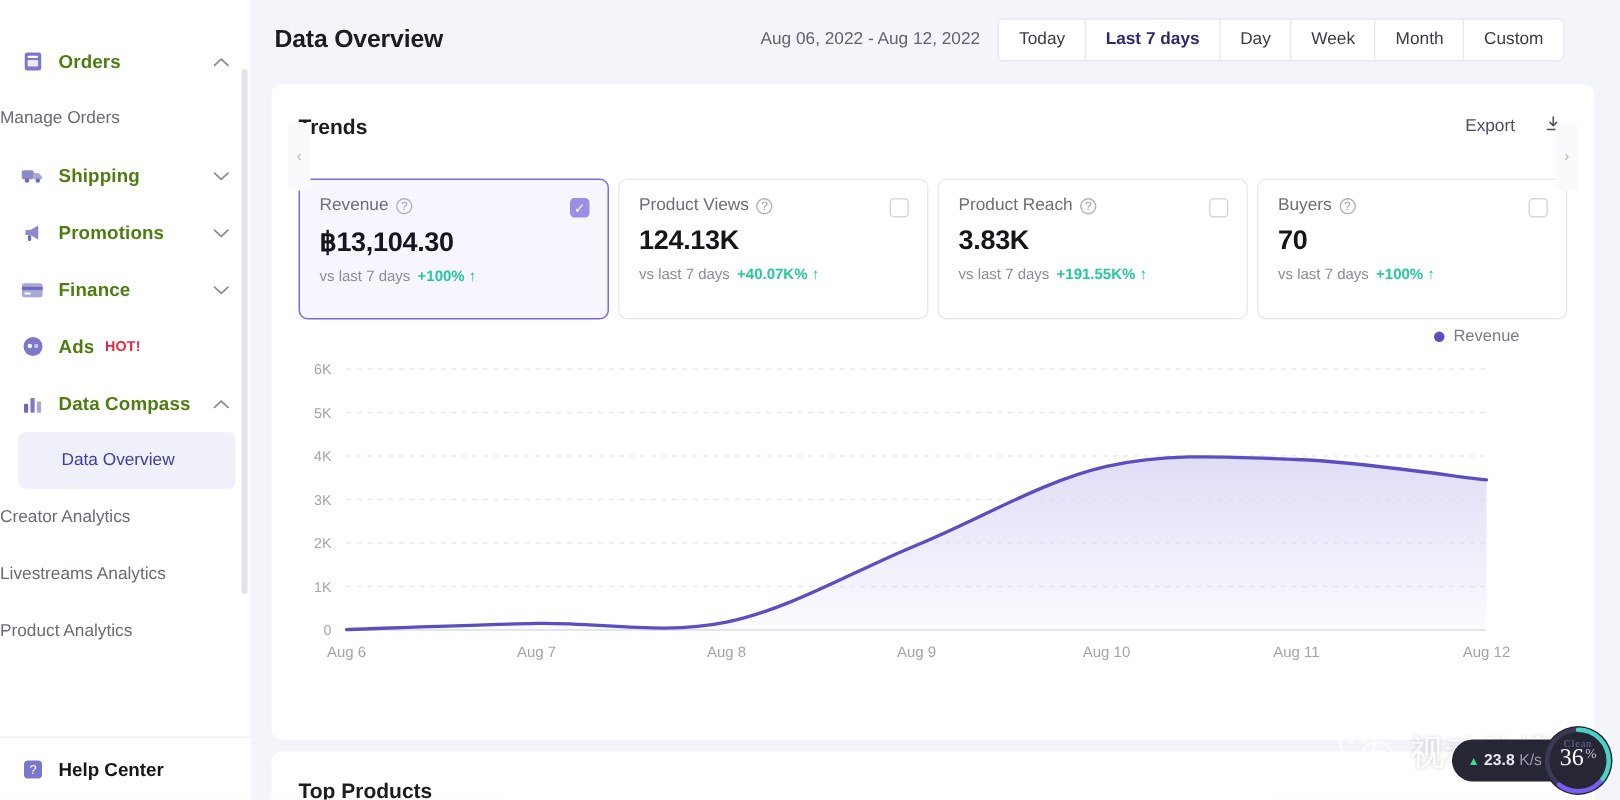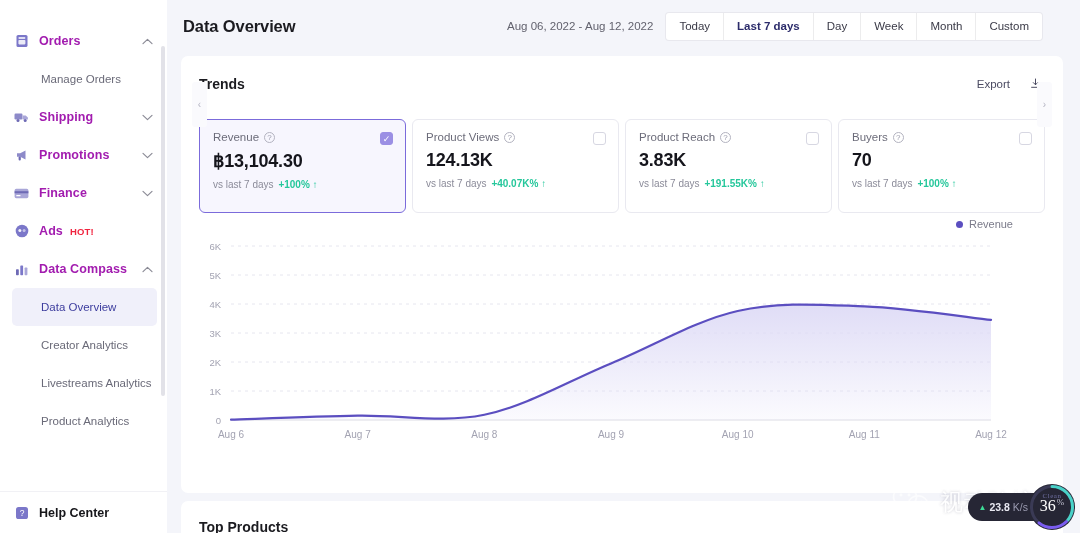--- a/index.html
+++ b/index.html
@@ -32,39 +32,38 @@
     cursor: pointer;
     position: relative;
   }
   .nav-top .icon {
     width: 15px; height: 15px;
     margin-right: 10px;
     flex: 0 0 15px;
     display: flex; align-items: center; justify-content: center;
   }
   .nav-top .label {
-    font-size: 12.5px; font-weight: 700; color: #a21caf;
+    font-size: 12.5px; font-weight: 700; color: #4d7c0f;
     letter-spacing: .1px;
     white-space: nowrap;
   }
   .nav-top .chev {
     margin-left: auto;
     width: 12px; height: 12px;
     color: #8b8b96;
     display: flex; align-items: center; justify-content: center;
   }
   .hot-badge {
     margin-left: 7px;
     font-size: 9.5px; font-weight: 700; color: #f0243f;
     letter-spacing: .2px;
   }
   .sub-item {
     display: block;
     height: 38px; line-height: 38px;
-    padding-left: 41px;
     font-size: 11.5px; color: #6a6a78;
     cursor: pointer;
     white-space: nowrap;
   }
   .sub-item.active {
     background: #f0f0fa;
     color: #3d3d9e;
     border-radius: 5px;
     margin: 0 10px 0 12px;
     padding-left: 29px;

